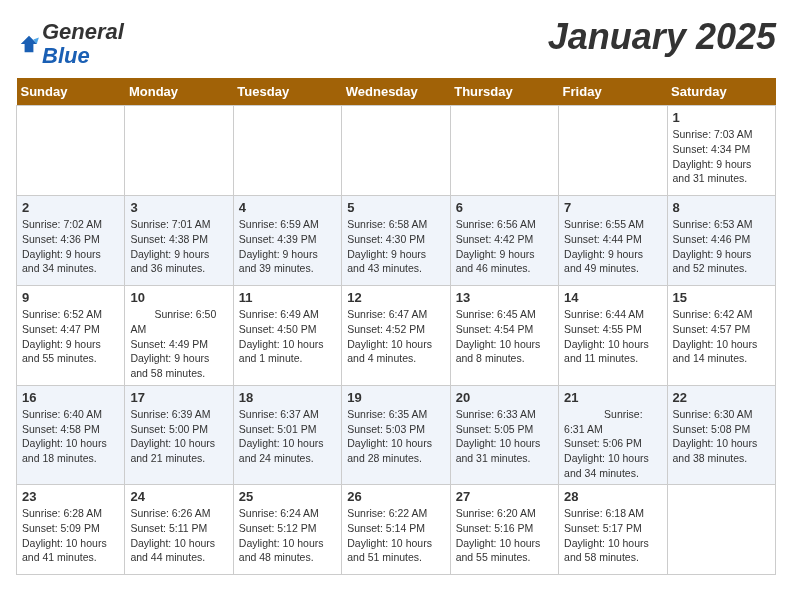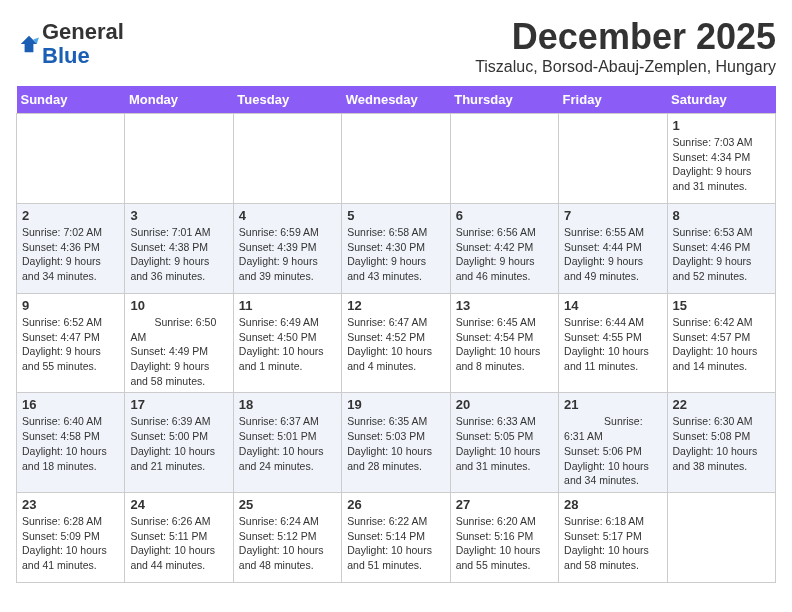--- a/index.html
+++ b/index.html
@@ -8,20 +8,21 @@
       background: #fff;
       width: 792px;
       min-height: 612px;
       padding: 16px;
     }
     .header-area {
       display: flex;
       justify-content: space-between;
       align-items: flex-start;
       margin-bottom: 10px;
+      font-style: italic;
     }
     .logo {
       display: flex;
       align-items: center;
       margin-top: 4px;
     }
     .logo-text {
       font-size: 22px;
       font-weight: bold;
       line-height: 1.1;
@@ -45,21 +46,21 @@
     .location-title {
       font-size: 16px;
       color: #333;
     }
     table {
       width: 100%;
       border-collapse: collapse;
       table-layout: fixed;
     }
     thead th {
-      background-color: #8b5cf6;
+      background-color: #a16207;
       color: #fff;
       font-size: 13px;
       font-weight: bold;
       padding: 6px 4px;
       text-align: left;
     }
     tbody td {
       border: 1px solid #ccc;
       vertical-align: top;
       padding: 4px 5px;
@@ -92,22 +93,21 @@
       <rect x="0" y="0" width="40" height="40" rx="4" fill="white"></rect>
       <polygon points="20,5 35,20 28,20 28,35 12,35 12,20 5,20" fill="#1a5fb4"></polygon>
       <polygon points="28,12 38,8 34,20" fill="#4da6e8"></polygon>
     </svg>
     <div class="logo-text">
       <span class="logo-general">General</span><br>
       <span class="logo-blue">Blue</span>
     </div>
   </div>
   <div class="title-block">
-    <div class="month-title">December 2025</div>
-    <div class="location-title">Tiszaluc, Borsod-Abauj-Zemplen, Hungary</div>
+    <div class="month-title">January 2025</div>
   </div>
 </div>
 
 <table>
   <thead>
     <tr id="weekday-header">
         <th>Sunday</th>
         <th>Monday</th>
         <th>Tuesday</th>
         <th>Wednesday</th>

